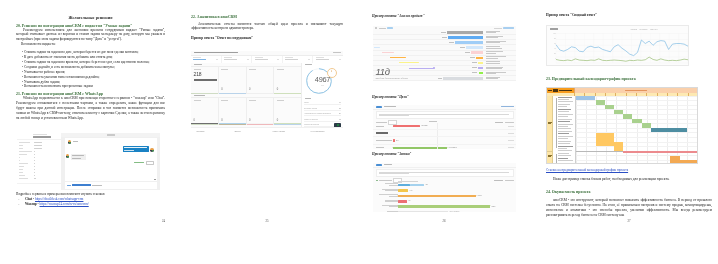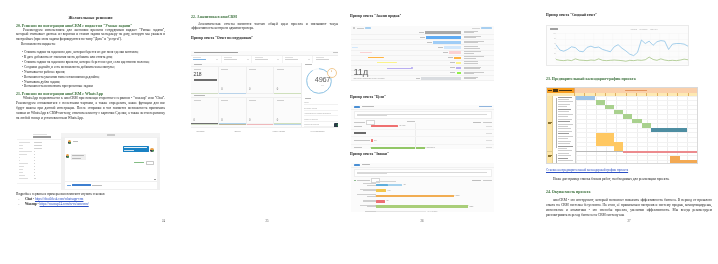--- a/index.html
+++ b/index.html
@@ -2,21 +2,21 @@
 <html><head>
 <meta charset="utf-8">
 <title>Document spread</title>
 <style>
   html,body{margin:0;padding:0;}
   body{width:718px;height:264px;background:#ffffff;
        font-family:"Liberation Serif",serif;overflow:hidden;
        -webkit-font-smoothing:antialiased;}
   .spread{position:relative;width:718px;height:264px;background:#fff;}
   .page{position:absolute;top:0;height:264px;width:180px;background:#fff;overflow:hidden;}
-  .p1{left:0;} .p2{left:178px;} .p3{left:338px;} .p4{left:534px;}
+  .p1{left:0;} .p2{left:178px;} .p3{left:360px;font-style:italic;} .p4{left:534px;}
   .body-area{position:absolute;left:16px;top:14.5px;width:149px;}
   .pnum{position:absolute;top:219px;font-size:3px;color:#4a4a4a;text-align:center;}
 
   .doc-title{font-weight:bold;font-size:4.1px;text-align:center;color:#1a1a1a;letter-spacing:.05px;}
   .h2{font-weight:bold;font-size:3.9px;color:#376d38;margin:0;}
   .para{font-size:3.5px;color:#202020;text-align:justify;line-height:1.42;text-indent:7px;margin:0;}
   .sub{font-size:3.5px;color:#202020;margin:0;}
   .bullets{margin:0;padding:0;list-style:none;}
   .bullets li{font-size:3.4px;color:#202020;line-height:1.45;padding-left:8px;position:relative;}
   .bullets li:before{content:"-";position:absolute;left:6px;}

